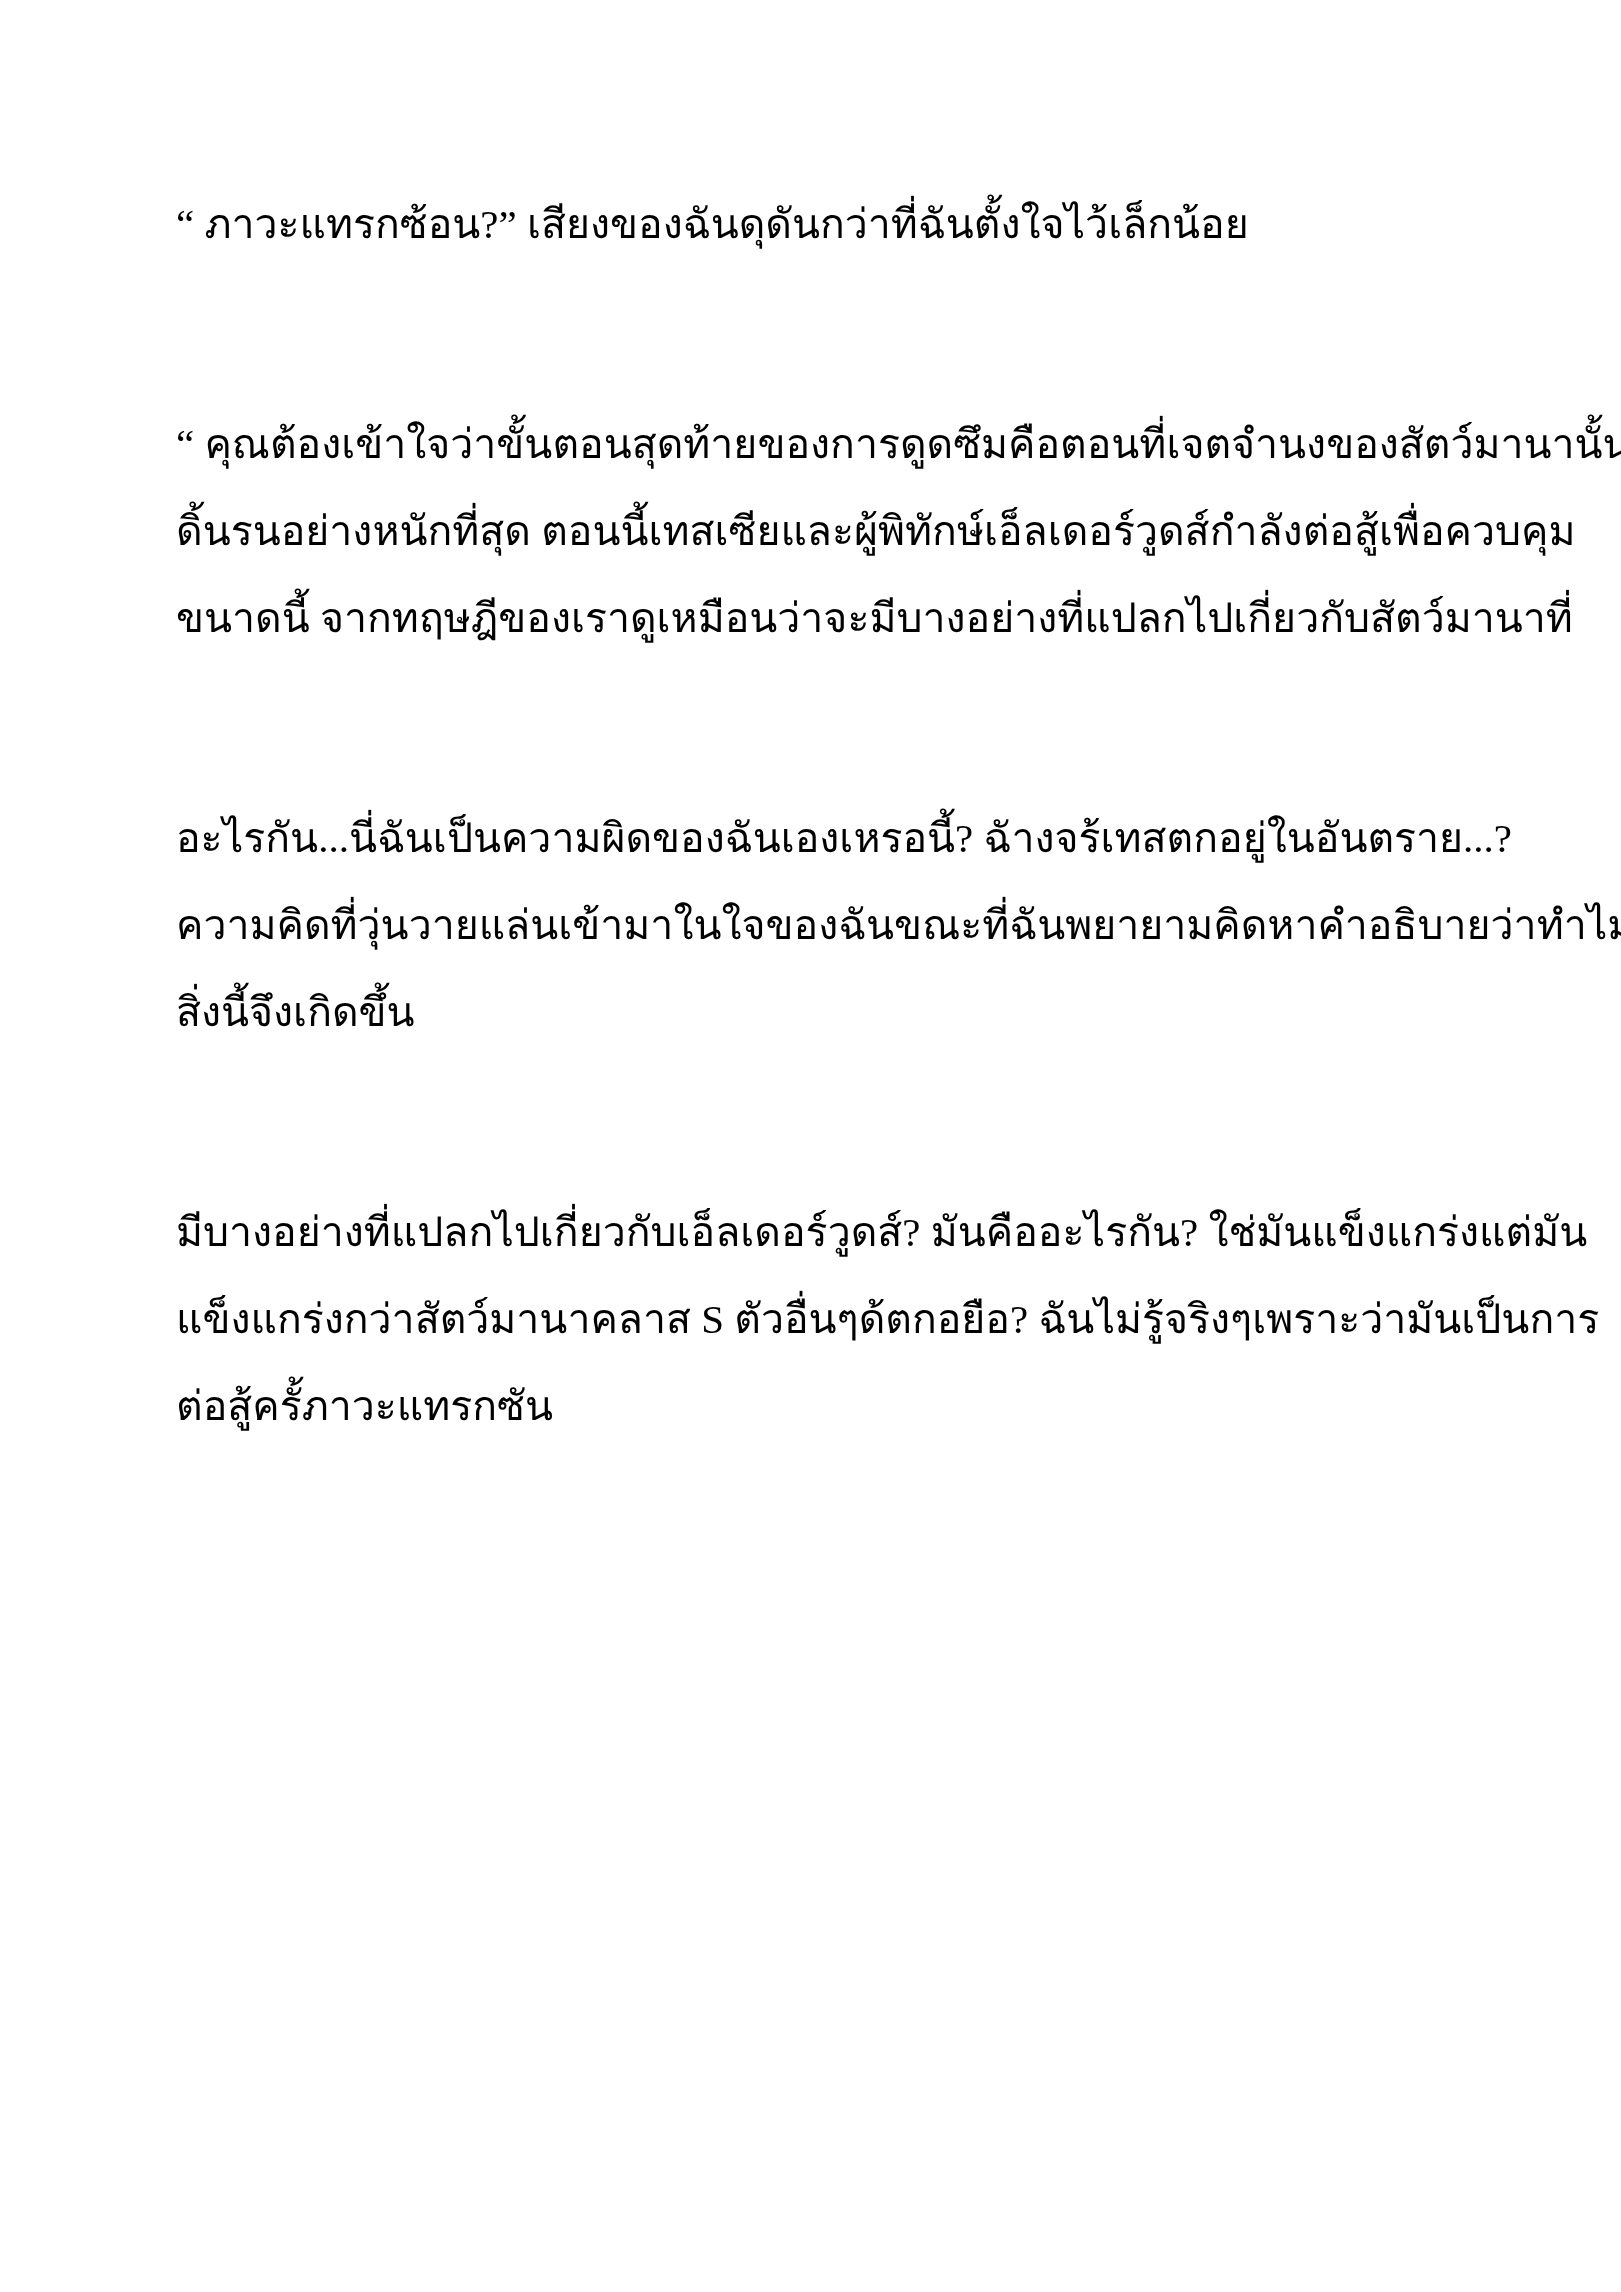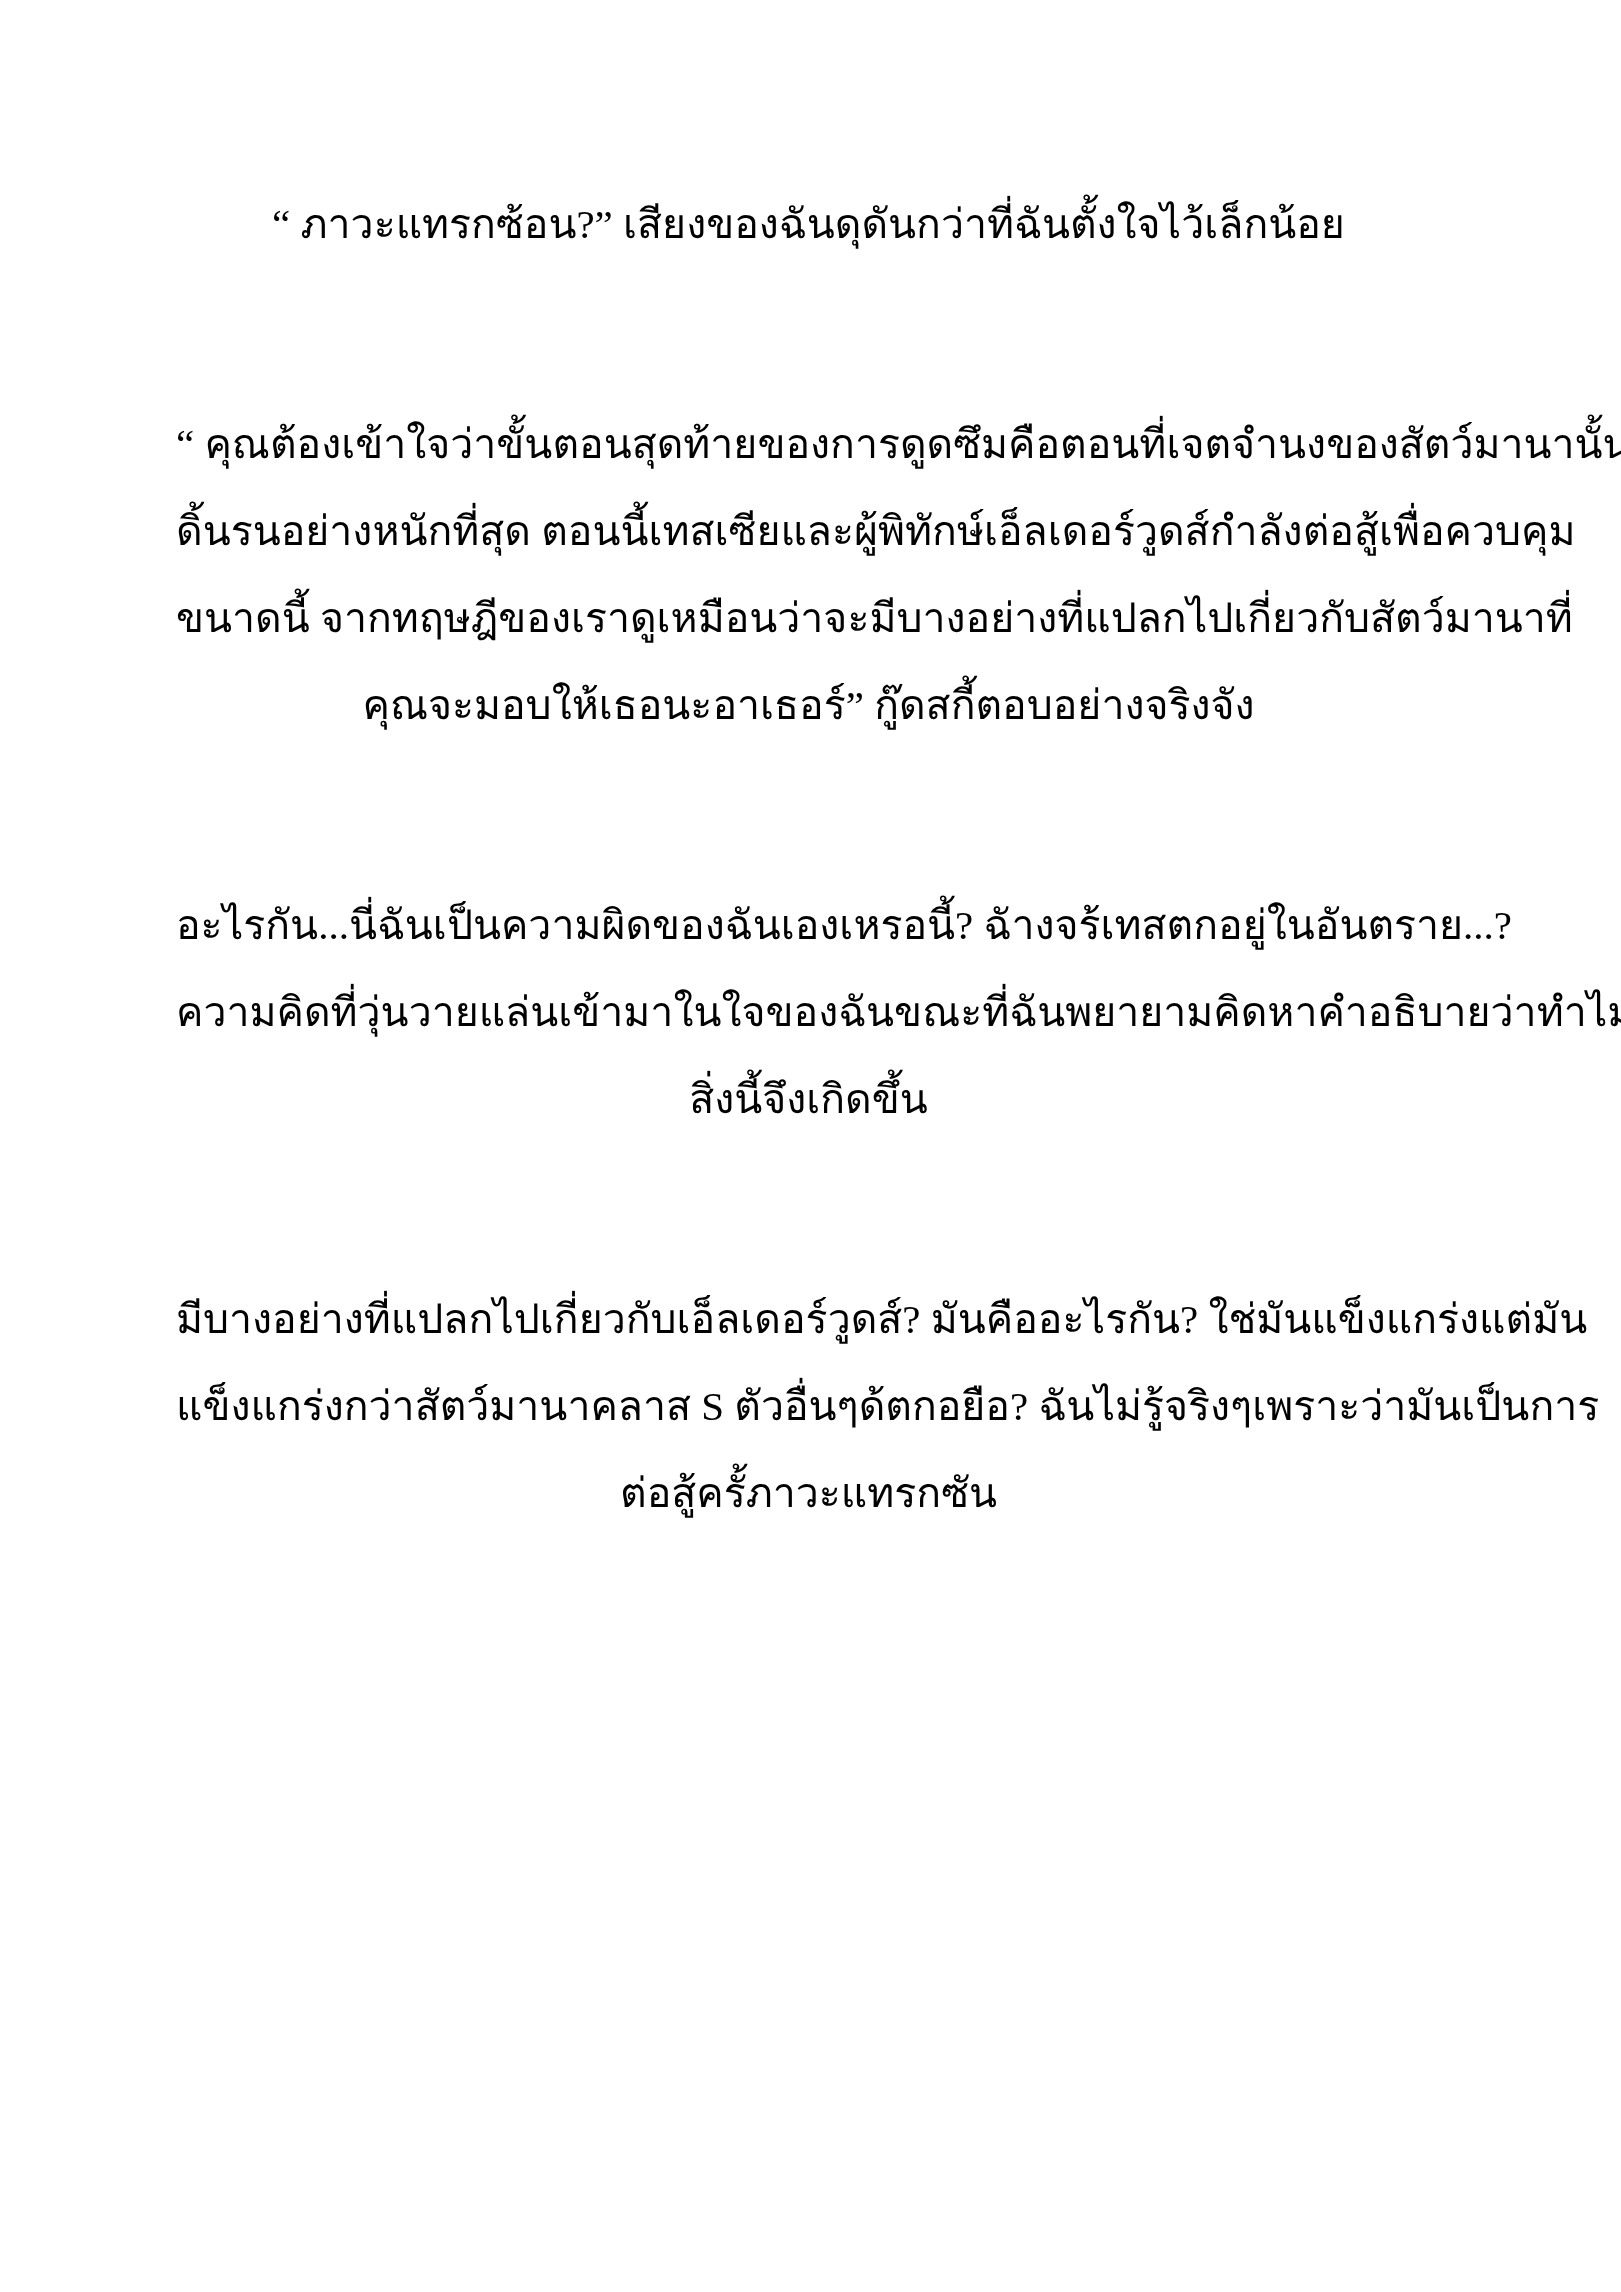--- a/index.html
+++ b/index.html
@@ -10,21 +10,20 @@
   .page {
     position: relative;
     width: 1621px;
     height: 2293px;
     background: #ffffff;
     color: #000000;
     font-family: "Liberation Serif", "DejaVu Serif", serif;
     overflow: hidden;
     box-sizing: border-box;
     padding: 181px 180px 0 176px;
-    text-align: center;
   }
   .para {
     margin: 0 0 133px 0;
   }
   .para.gap-large {
     margin-bottom: 173px;
   }
   .line {
     font-size: 41px;
     line-height: 87px;
@@ -39,21 +38,20 @@
 <div class="page">
 
   <div class="para">
     <div class="line">“ ภาวะแทรกซ้อน?” เสียงของฉันดุดันกว่าที่ฉันตั้งใจไว้เล็กน้อย</div>
   </div>
 
   <div class="para">
     <div class="line">“ คุณต้องเข้าใจว่าขั้นตอนสุดท้ายของการดูดซึมคือตอนที่เจตจำนงของสัตว์มานานั้น</div>
     <div class="line">ดิ้นรนอย่างหนักที่สุด ตอนนี้เทสเซียและผู้พิทักษ์เอ็ลเดอร์วูดส์กำลังต่อสู้เพื่อควบคุม</div>
     <div class="line">ขนาดนี้ จากทฤษฎีของเราดูเหมือนว่าจะมีบางอย่างที่แปลกไปเกี่ยวกับสัตว์มานาที่</div>
-    <div class="line">คุณจะมอบให้เธอนะอาเธอร์” กู๊ดสกี้ตอบอย่างจริงจัง</div>
   </div>
 
   <div class="para">
     <div class="line">อะไรกัน...นี่ฉันเป็นความผิดของฉันเองเหรอนี้? ฉัางจร้เทสตกอยู่ในอันตราย...?</div>
     <div class="line">ความคิดที่วุ่นวายแล่นเข้ามาในใจของฉันขณะที่ฉันพยายามคิดหาคำอธิบายว่าทำไม</div>
     <div class="line">สิ่งนี้จึงเกิดขึ้น</div>
   </div>
 
   <div class="para">
     <div class="line">มีบางอย่างที่แปลกไปเกี่ยวกับเอ็ลเดอร์วูดส์? มันคืออะไรกัน? ใช่มันแข็งแกร่งแต่มัน</div>

